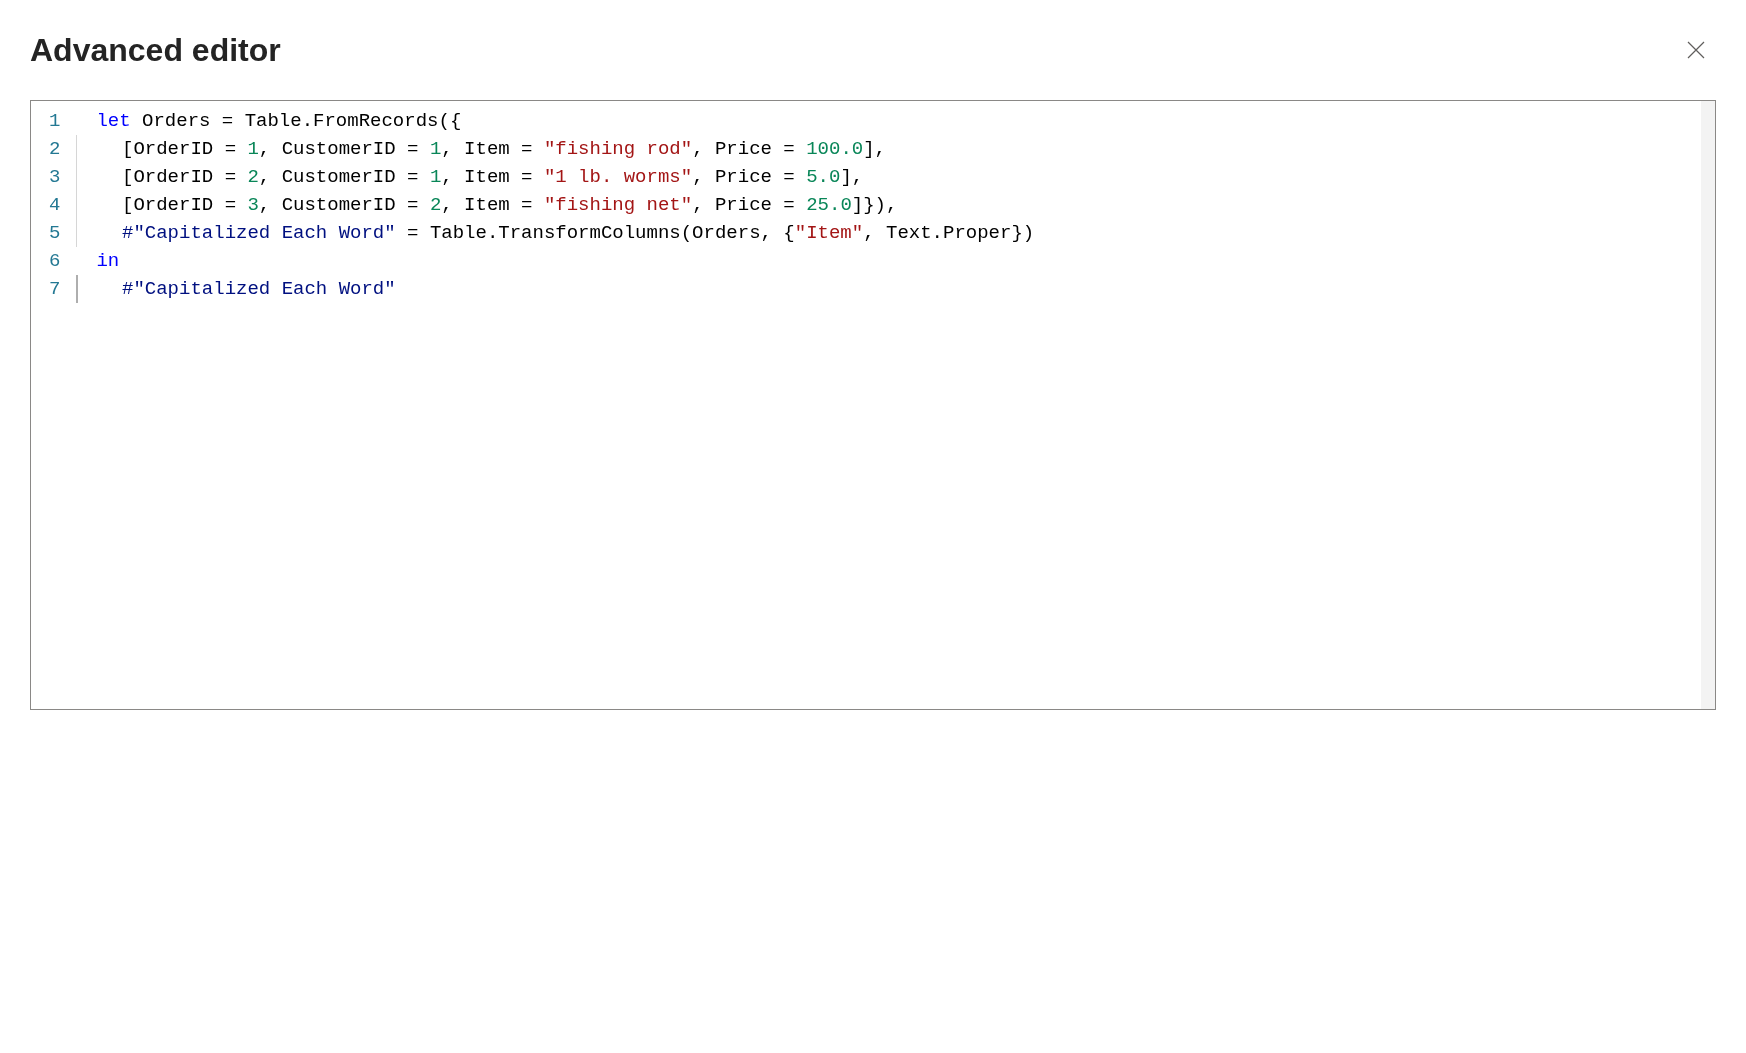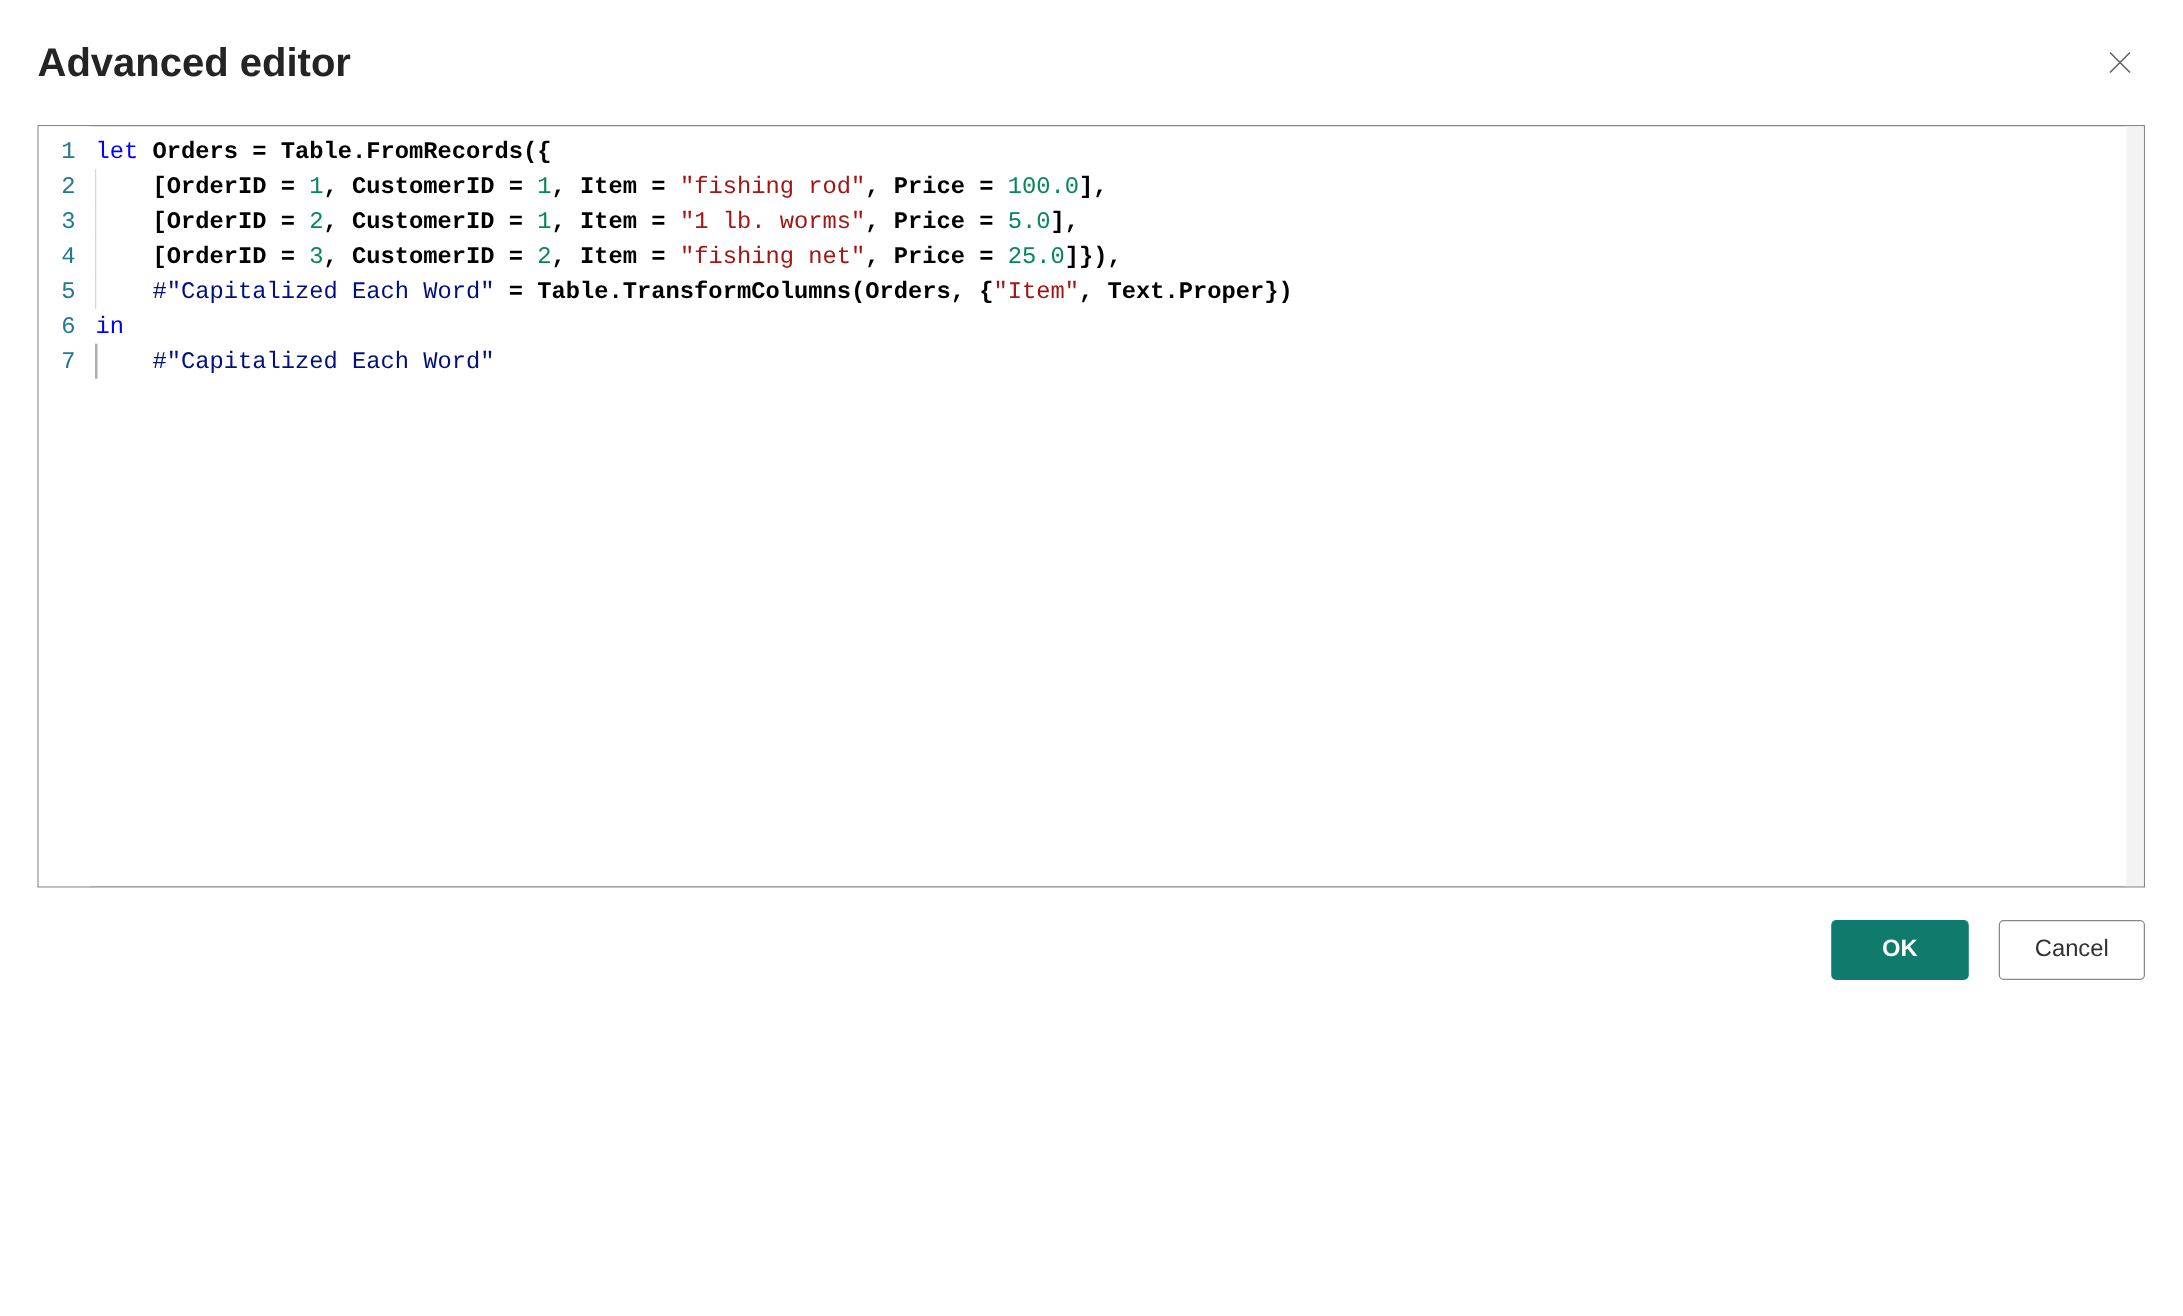--- a/index.html
+++ b/index.html
@@ -76,22 +76,22 @@
       height: 28px;
       position: relative;
     }
     .indent-guide {
       position: absolute;
       left: 0;
       top: 0;
       bottom: 0;
       border-left: 1px solid #d6d6d6;
     }
-    .tok-keyword { color: #0000ff; }
-    .tok-ident  { color: #000000; font-weight: bold; }
+    .tok-keyword { color: #0000ff; margin-left: 20px; }
+    .tok-ident  { color: #000000; }
     .tok-number { color: #098658; }
     .tok-string { color: #a31515; }
     .tok-quoted-ident { color: #001080; }
     .cursor {
       position: absolute;
       width: 2px;
       height: 28px;
       background: #aeaeae;
     }
     .scrollbar-track {
@@ -148,17 +148,13 @@
         <span class="ln">3</span>
         <span class="ln">4</span>
         <span class="ln">5</span>
         <span class="ln">6</span>
         <span class="ln">7</span>
       </div>
     <div class="code-area"><div class="code-line"><span class="tok-keyword">let</span><span class="tok-ident"> Orders = Table.FromRecords({</span></div><div class="code-line"><span class="indent-guide" style="left: 0px;"></span><span class="tok-ident">    [OrderID = </span><span class="tok-number">1</span><span class="tok-ident">, CustomerID = </span><span class="tok-number">1</span><span class="tok-ident">, Item = </span><span class="tok-string">"fishing rod"</span><span class="tok-ident">, Price = </span><span class="tok-number">100.0</span><span class="tok-ident">],</span></div><div class="code-line"><span class="indent-guide" style="left: 0px;"></span><span class="tok-ident">    [OrderID = </span><span class="tok-number">2</span><span class="tok-ident">, CustomerID = </span><span class="tok-number">1</span><span class="tok-ident">, Item = </span><span class="tok-string">"1 lb. worms"</span><span class="tok-ident">, Price = </span><span class="tok-number">5.0</span><span class="tok-ident">],</span></div><div class="code-line"><span class="indent-guide" style="left: 0px;"></span><span class="tok-ident">    [OrderID = </span><span class="tok-number">3</span><span class="tok-ident">, CustomerID = </span><span class="tok-number">2</span><span class="tok-ident">, Item = </span><span class="tok-string">"fishing net"</span><span class="tok-ident">, Price = </span><span class="tok-number">25.0</span><span class="tok-ident">]}),</span></div><div class="code-line"><span class="indent-guide" style="left: 0px;"></span><span class="tok-ident">    </span><span class="tok-quoted-ident">#"Capitalized Each Word"</span><span class="tok-ident"> = Table.TransformColumns(Orders, {</span><span class="tok-string">"Item"</span><span class="tok-ident">, Text.Proper})</span></div><div class="code-line"><span class="tok-keyword">in</span></div><div class="code-line" style="position: relative;"><span class="indent-guide" style="left: 0px;"></span><span class="tok-ident">    </span><span class="tok-quoted-ident">#"Capitalized Each Word"</span><span class="cursor" style="left: 0px;"></span></div></div>
     <div class="scrollbar-track"></div>
   </div>
 
-  <div class="footer">
-    <button class="btn btn-primary">OK</button>
-    <button class="btn btn-secondary">Cancel</button>
-  </div>
 </div>
 
 </body></html>

